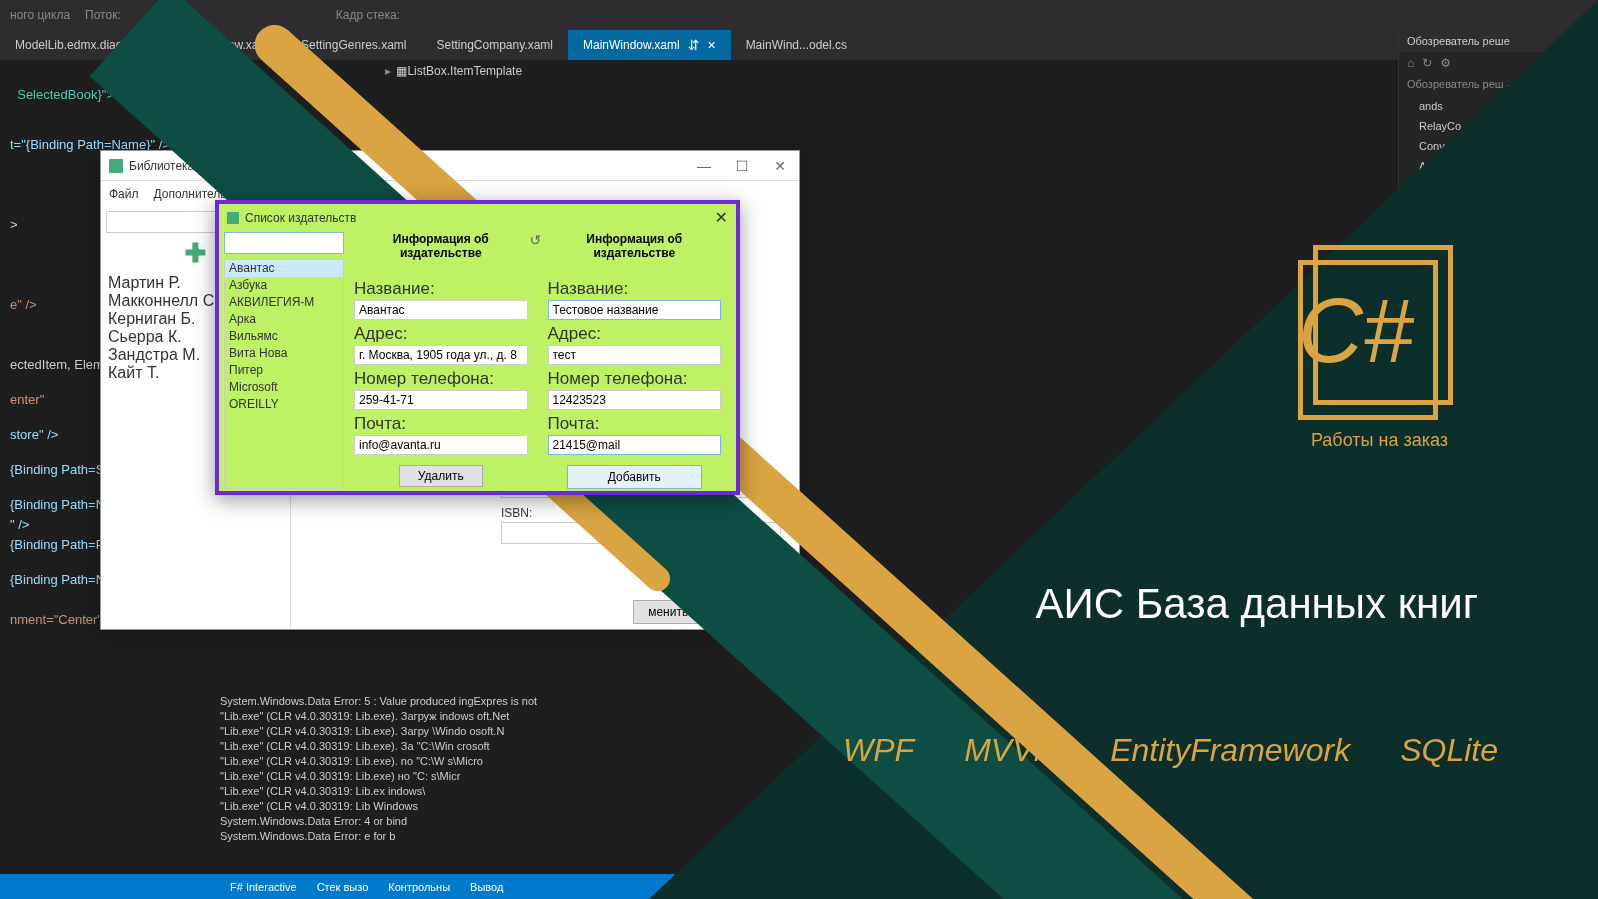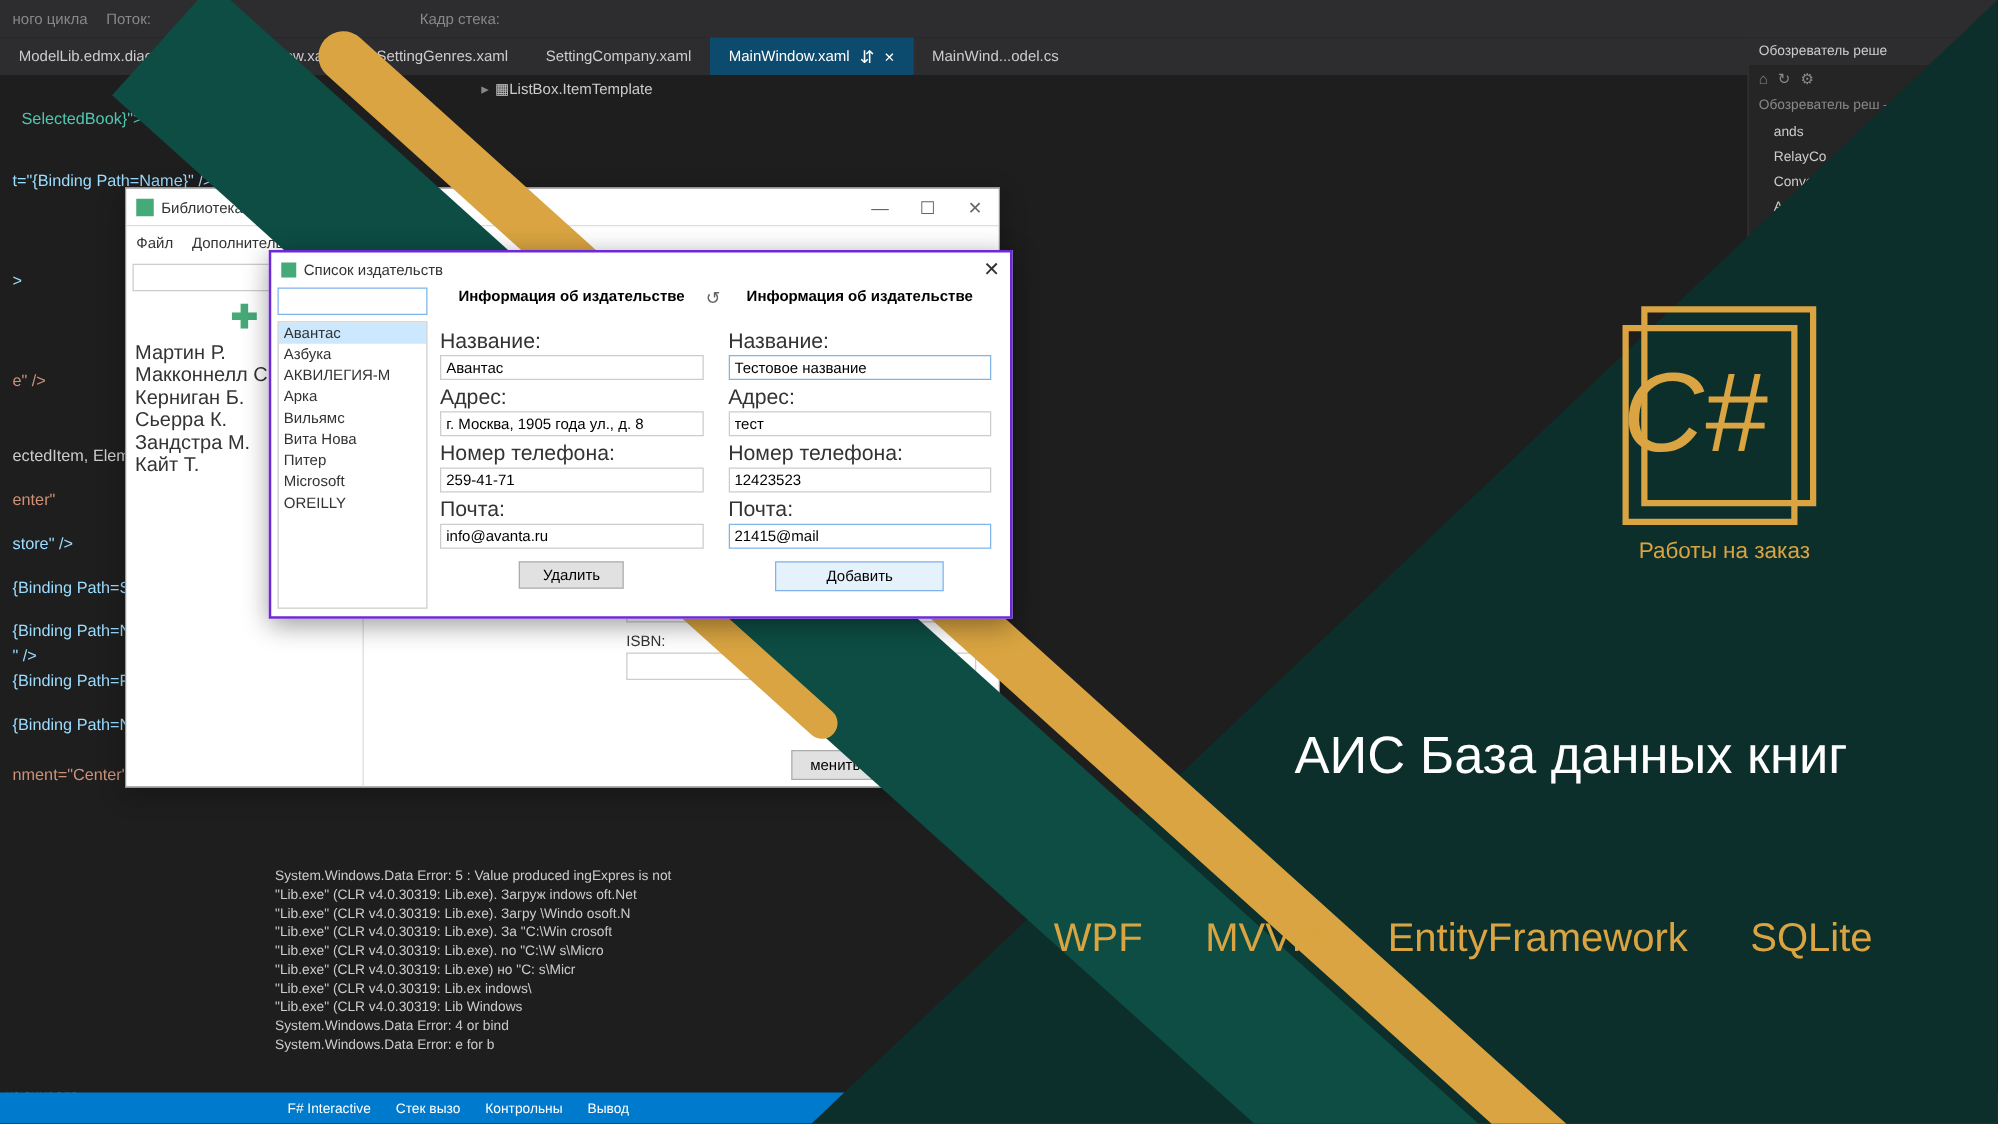--- a/index.html
+++ b/index.html
@@ -2,21 +2,21 @@
 <html><head>
 <meta charset="utf-8">
 <style>
 *{box-sizing:border-box;margin:0;padding:0;font-family:'Segoe UI',Tahoma,sans-serif}
 body{width:1598px;height:899px;background:#1a1a1a;overflow:hidden;position:relative}
 .vs-bg{position:absolute;inset:0;background:#1e1e1e}
 .top-bar{position:absolute;top:0;left:0;right:0;height:30px;background:#2d2d30;display:flex;align-items:center;color:#888;font-size:12px;padding:0 10px}
 .top-bar span{margin-right:15px}
 .tabs{position:absolute;top:30px;left:0;right:0;height:30px;background:#2d2d30;display:flex;align-items:center}
 .tab{padding:0 15px;height:30px;display:flex;align-items:center;color:#ccc;font-size:12px;cursor:pointer}
-.tab.active{background:#0c4a6e;color:#fff}
+.tab.active{background:#0369a1;color:#fff}
 .tab .close{margin-left:8px;font-size:14px}
 .breadcrumb{position:absolute;top:60px;left:380px;height:22px;color:#ccc;font-size:12px;display:flex;align-items:center}
 .breadcrumb .arrow{color:#888;margin:0 5px}
 .code-area{position:absolute;top:85px;left:0;width:400px;color:#ccc;font-family:Consolas,monospace;font-size:13px;line-height:20px;padding:0 10px}
 .code-area .line{white-space:pre}.attr{color:#9cdcfe}.str{color:#ce9178}.sel{color:#4ec9b0}
 .solution-explorer{position:absolute;top:30px;right:0;width:200px;bottom:0;background:#252526;color:#ccc;font-size:12px;border-left:1px solid #333}
 .se-title{padding:5px 8px;background:#2d2d30;font-size:11px}
 .se-toolbar{padding:4px 8px;display:flex;gap:8px;color:#888}
 .se-search{padding:4px 8px;color:#888;font-size:11px}
 .se-tree{padding:2px 20px;font-size:11px;line-height:18px}
@@ -35,21 +35,21 @@
 .lib-left{width:190px;border-right:1px solid #ddd;padding:5px}
 .lib-search{width:100%;height:22px;border:1px solid #ccc;margin-bottom:5px;padding:0 5px;font-size:12px}
 .plus-icon{color:#4a7;font-size:26px;text-align:center;font-weight:bold;margin-bottom:5px}
 .lib-list{font-size:16px;color:#333;line-height:18px}
 .lib-list div{padding:0 2px}
 .lib-right{flex:1;padding:5px}
 .lib-bottom{position:absolute;bottom:5px;right:10px;display:flex;gap:10px}
 .lib-btn{padding:4px 14px;border:1px solid #adadad;background:#e1e1e1;font-size:12px;cursor:pointer}
 .field-lbl{font-size:12px;color:#333;margin-top:8px}
 .field-input{width:100%;border:1px solid #ccc;padding:3px 5px;font-size:12px;margin-top:2px}
-.pub-window{position:absolute;top:200px;left:215px;width:595px;height:295px;background:#ffffff;border:2px solid #6d28d9;box-shadow:0 5px 20px rgba(0,0,0,0.4);z-index:10}
+.pub-window{position:absolute;top:200px;left:215px;width:525px;height:295px;background:#bef264;border:4px solid #6d28d9;box-shadow:0 5px 20px rgba(0,0,0,0.4);z-index:10}
 .pub-title{height:28px;display:flex;align-items:center;padding:0 8px;font-size:12px;color:#333}
 .pub-title .icon{width:12px;height:12px;background:#4a7;margin-right:6px}
 .pub-close{position:absolute;top:4px;right:8px;font-size:16px;color:#333;cursor:pointer}
 .pub-body{display:flex;padding:0 5px;height:calc(100% - 28px)}
 .pub-list{width:120px;border:1px solid #ccc;font-size:12px;color:#333;line-height:17px;overflow-y:auto}
 .pub-list div{padding:0 4px;cursor:pointer}
 .pub-list div.selected{background:#cce8ff}
 .pub-list-search{width:120px;height:22px;border:1px solid #7eb4ea;margin-bottom:5px}
 .pub-col{flex:1;padding:0 10px;position:relative}
 .pub-heading{font-size:12px;font-weight:bold;text-align:center;margin-bottom:19px}
@@ -62,21 +62,21 @@
 
 .overlay{position:absolute;inset:0;pointer-events:none}
 .dark-tri{position:absolute;right:0;top:0;width:0;height:0;border-right:950px solid #0d2f2b;border-top:900px solid transparent}
 .green-stripe{position:absolute;background:#0d4d44;transform:rotate(-48deg)}
 .gold-stripe{position:absolute;background:#d9a441;transform:rotate(-48deg);border-radius:20px}
 .csharp-logo{position:absolute;top:250px;right:150px;width:180px;height:180px}
 .csharp-box{position:absolute;width:140px;height:160px;border:5px solid #d9a441}
 .csharp-text{position:absolute;top:30px;left:30px;font-size:90px;font-weight:300;color:#d9a441;font-style:italic}
 .csharp-sub{position:absolute;top:180px;right:0;color:#d9a441;font-size:18px;white-space:nowrap}
 .main-title{position:absolute;top:580px;right:120px;color:#fff;font-size:42px;font-weight:300}
-.tech-tags{position:absolute;bottom:130px;right:100px;display:flex;gap:50px;color:#d9a441;font-size:32px;font-weight:300}
+.tech-tags{position:absolute;bottom:130px;right:100px;display:flex;gap:50px;color:#d9a441;font-size:32px;font-style:italic;font-weight:300}
 </style>
 </head>
 <body>
 
 <div class="vs-bg">
   <div class="top-bar">
     <span>ного цикла</span>
     <span>Поток:</span>
     <span style="margin-left:200px">Кадр стека:</span>
   </div>

